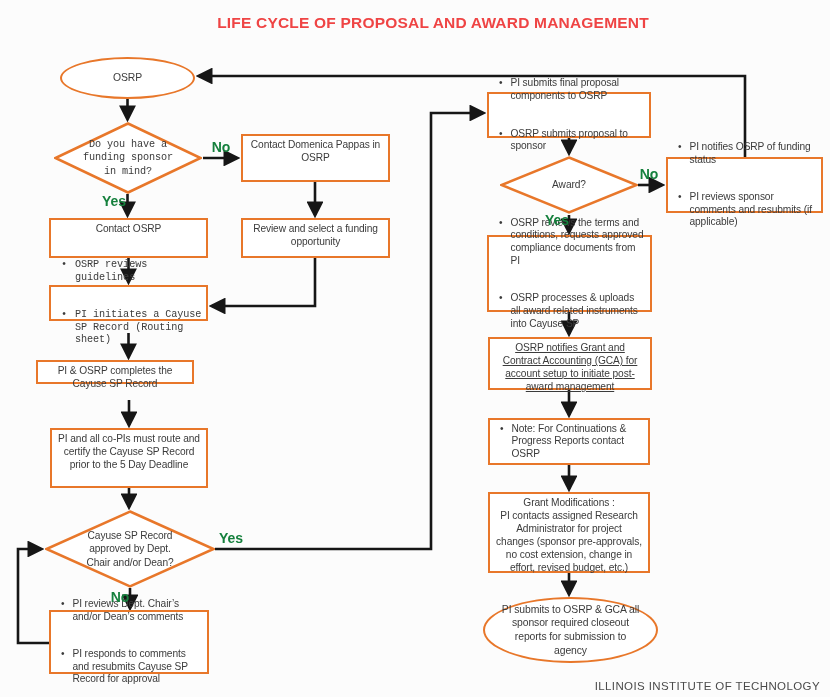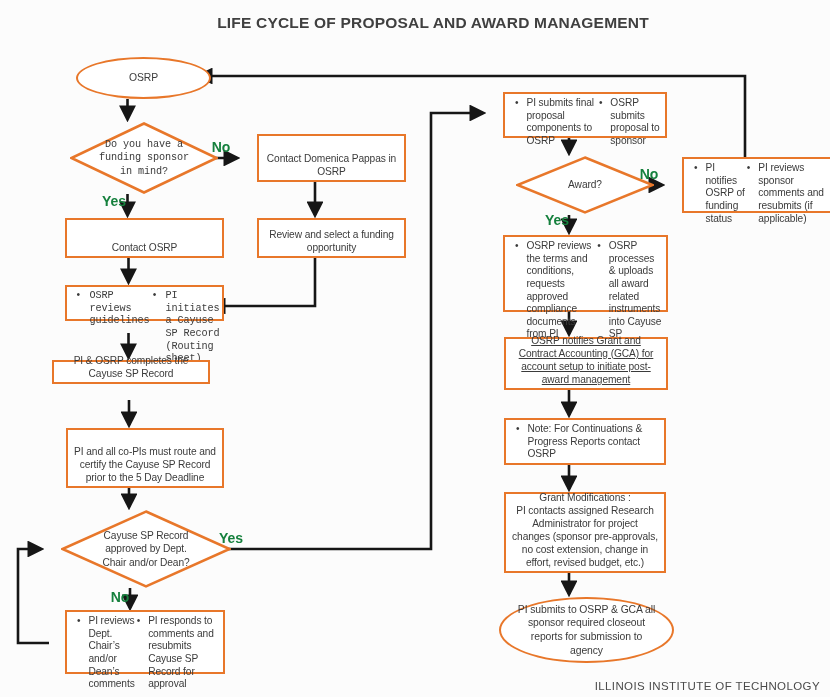--- a/index.html
+++ b/index.html
@@ -7,35 +7,35 @@
     --line:#161616;
     --text:#3b3b3b;
   }
   html,body{margin:0;padding:0;background:#fff;}
   .canvas{
     position:relative;width:830px;height:697px;background:#fcfcfc;overflow:hidden;
     font-family:"Liberation Sans", sans-serif;color:var(--text);
   }
   .title{
     position:absolute;top:14px;left:0;right:0;text-align:center;padding-left:36px;
-    font-size:15.5px;font-weight:700;color:#404040;letter-spacing:.2px;
+    font-size:15.5px;font-weight:700;color:#ef4444;letter-spacing:.2px;
   }
   .footer{
     position:absolute;right:10px;bottom:5px;font-size:11.5px;color:#4b4b4b;letter-spacing:.4px;
   }
   .edges{position:absolute;left:0;top:0;pointer-events:none;}
   .edges path{fill:none;stroke:var(--line);stroke-width:2.6px;}
   .edges marker path{fill:var(--line);stroke:none;}
-  .node{position:absolute;box-sizing:border-box;margin-left:16px;}
-  .rect{border:2.5px solid var(--accent);background:#fff;display:flex;align-items:flex-end;justify-content:center;}
+  .node{position:absolute;box-sizing:border-box;}
+  .rect{border:2.5px solid var(--accent);background:#fff;display:flex;align-items:flex-start;justify-content:center;}
   .rtext{
     display:flex;flex-direction:column;align-items:center;justify-content:center;
     text-align:center;font-size:10.2px;line-height:1.28;padding:2px 6px;letter-spacing:-0.1px;
   }
-  .bullets-box{flex-direction:row;align-items:stretch;justify-content:center;padding:3px 4px 3px 8px;}
+  .bullets-box{flex-direction:column;align-items:stretch;justify-content:center;padding:3px 4px 3px 8px;gap:25px;}
   .bi{display:flex;text-align:left;font-size:10.2px;line-height:1.24;letter-spacing:-0.1px;}
   .bi::before{content:"\2022";flex:0 0 auto;margin:0 8px 0 2px;}
   .oval{
     border:2.5px solid var(--accent);background:#fff;border-radius:50%;
     display:flex;align-items:center;justify-content:center;text-align:center;
     font-size:10.4px;line-height:1.3;letter-spacing:-0.1px;
   }
   .diamond{background:transparent;}
   .dshape{position:absolute;left:0;top:0;}
   .dshape polygon{fill:#fff;stroke:var(--accent);stroke-width:2.5px;stroke-linejoin:miter;}

